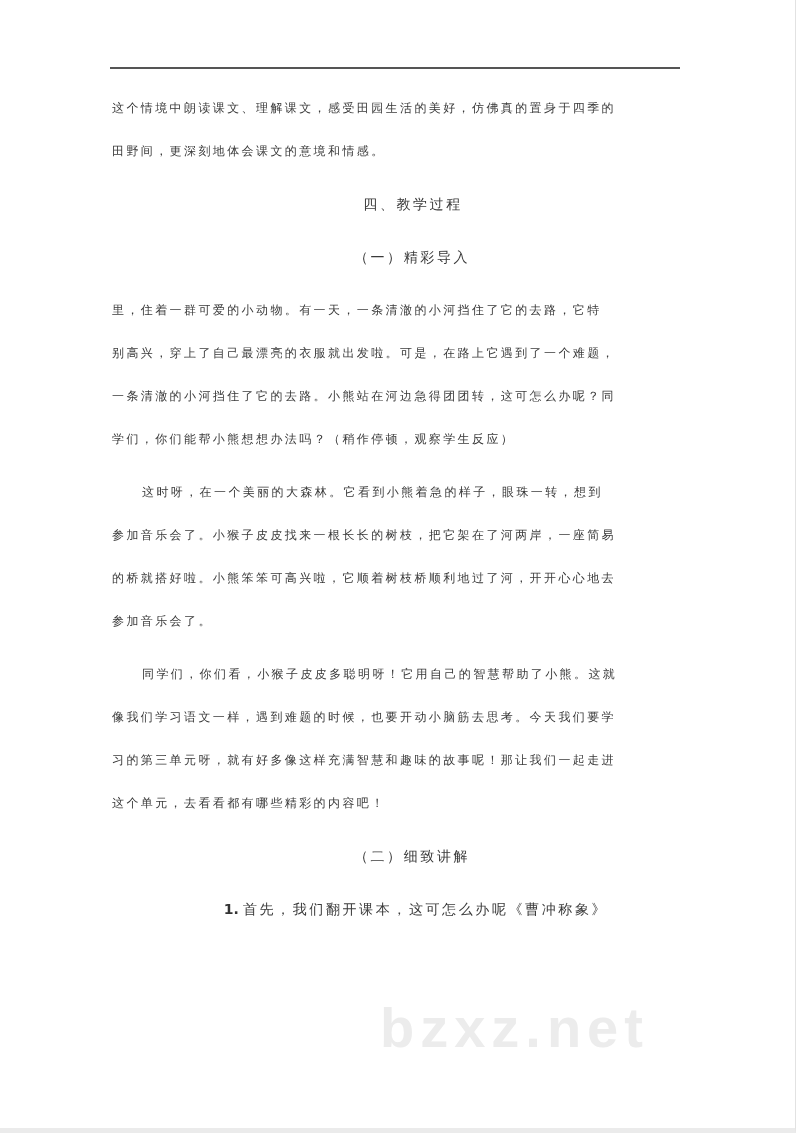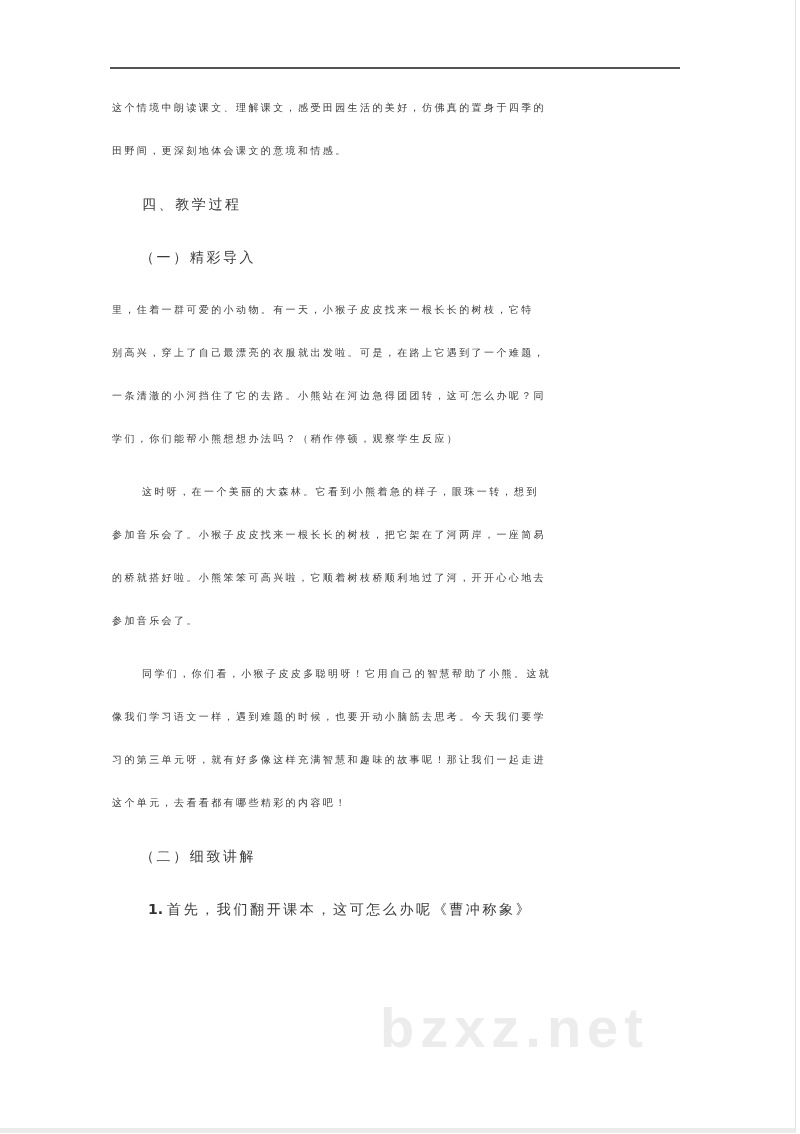--- a/index.html
+++ b/index.html
@@ -33,41 +33,41 @@
       height: 2px;
       background: #555555;
     }
     .content {
       position: absolute;
       left: 112px;
       top: 87px;
       width: 572px;
     }
     .line {
-      font-size: 10px;
+      font-size: 12px;
       letter-spacing: 2.4px;
       line-height: 43px;
       white-space: nowrap;
       margin: 0;
       color: #3a3a3a;
-      font-family: Liberation Mono, monospace;
     }
     .para {
       margin: 0 0 10px 0;
     }
     .indent {
       padding-left: 30px;
     }
     .heading {
       font-size: 14px;
       letter-spacing: 2.6px;
       line-height: 43px;
       margin: 0 0 10px 0;
       white-space: nowrap;
       color: #3a3a3a;
+      text-align: center;
     }
     .h1 { padding-left: 30px; }
     .h2 { padding-left: 28px; }
     .list-item {
       padding-left: 36px;
     }
     .list-num {
       font-weight: bold;
       letter-spacing: 0;
       margin-right: 4px;
@@ -101,21 +101,21 @@
     <div class="para">
       <p class="line">这个情境中朗读课文、理解课文，感受田园生活的美好，仿佛真的置身于四季的</p>
       <p class="line">田野间，更深刻地体会课文的意境和情感。</p>
     </div>
 
     <p class="heading h1">四、教学过程</p>
 
     <p class="heading h2">（一）精彩导入</p>
 
     <div class="para">
-      <p class="line">里，住着一群可爱的小动物。有一天，小猴子皮皮找来一根长长的树枝，它特</p>
+      <p class="line">里，住着一群可爱的小动物。有一天，一条清澈的小河挡住了它的去路，它特</p>
       <p class="line">别高兴，穿上了自己最漂亮的衣服就出发啦。可是，在路上它遇到了一个难题，</p>
       <p class="line">一条清澈的小河挡住了它的去路。小熊站在河边急得团团转，这可怎么办呢？同</p>
       <p class="line">学们，你们能帮小熊想想办法吗？（稍作停顿，观察学生反应）</p>
     </div>
 
     <div class="para">
       <p class="line indent">这时呀，在一个美丽的大森林。它看到小熊着急的样子，眼珠一转，想到</p>
       <p class="line">参加音乐会了。小猴子皮皮找来一根长长的树枝，把它架在了河两岸，一座简易</p>
       <p class="line">的桥就搭好啦。小熊笨笨可高兴啦，它顺着树枝桥顺利地过了河，开开心心地去</p>
       <p class="line">参加音乐会了。</p>

